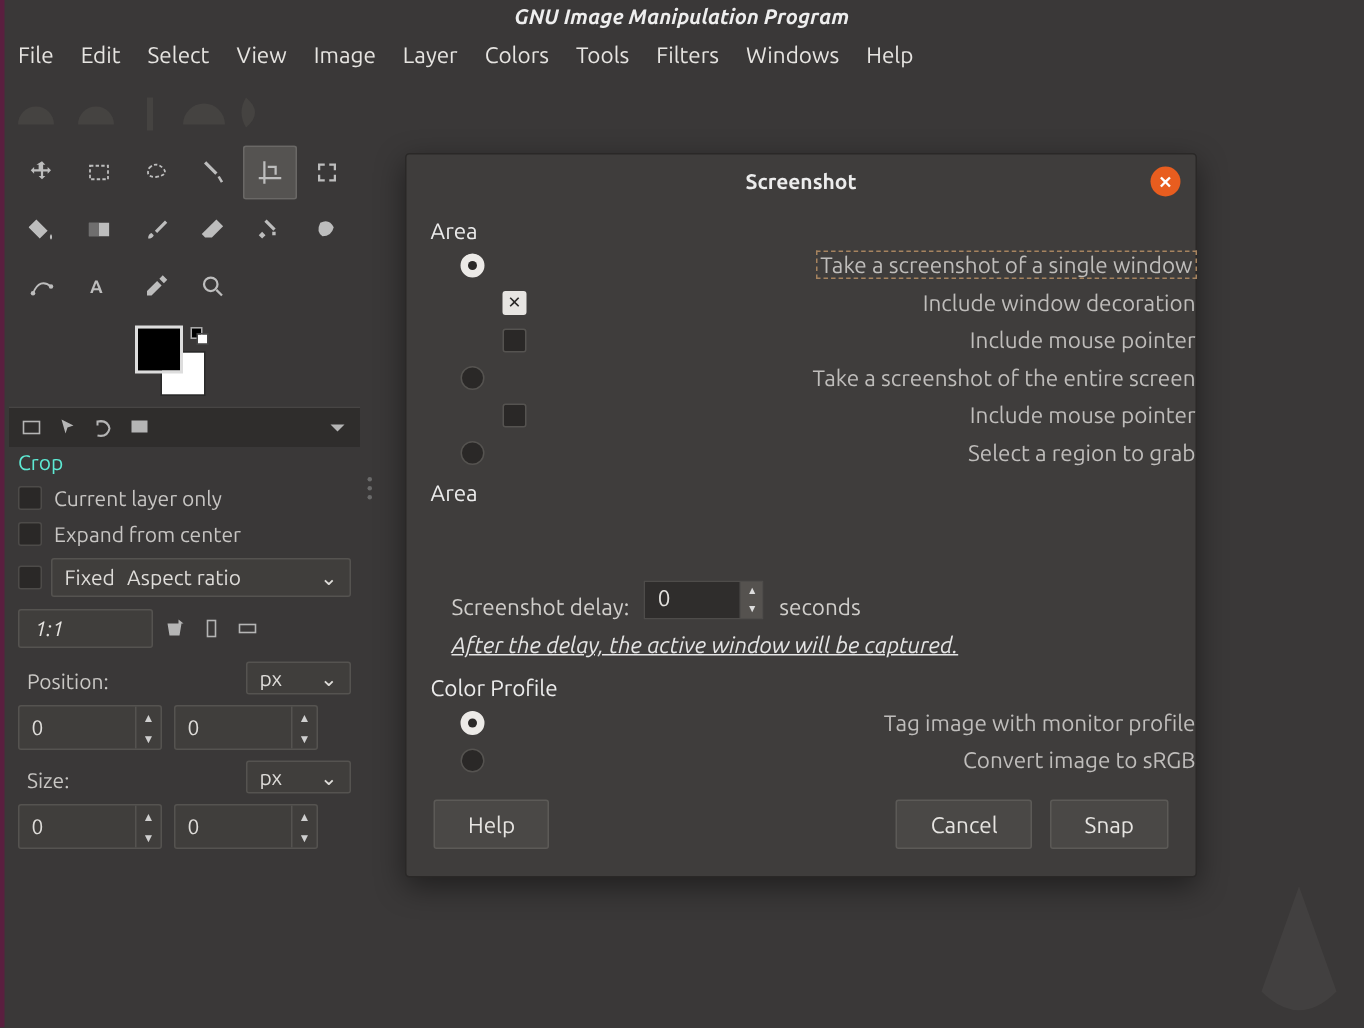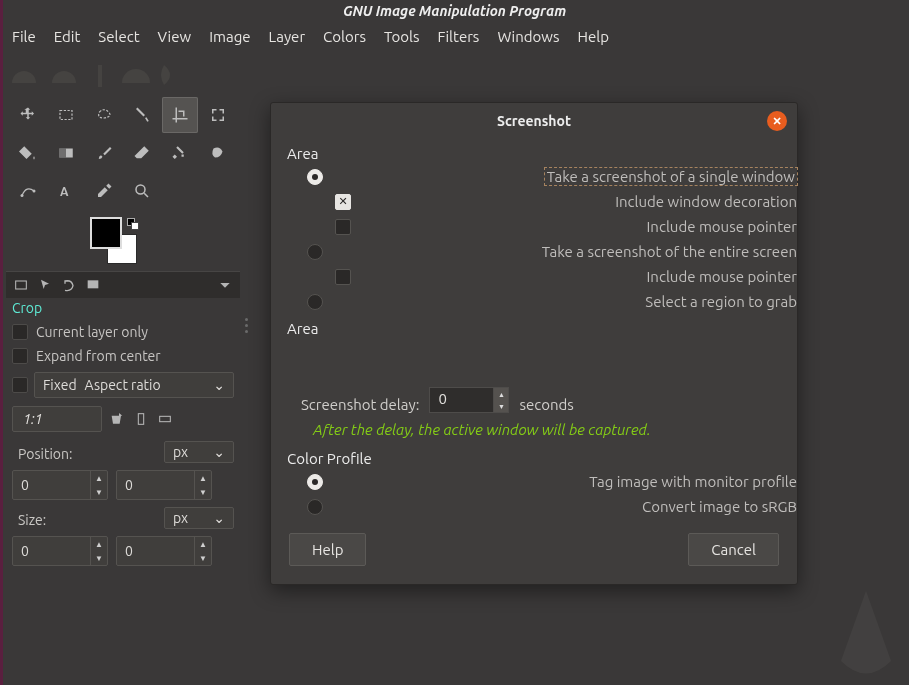--- a/index.html
+++ b/index.html
@@ -188,21 +188,21 @@
 }
 .delay-spin {
   display:flex;
   background:#2f2d2c;
   border:1px solid #4e4c4a;
   width:80px;height:26px;
 }
 .delay-spin .v{flex:1;padding:2px 8px;color:#e2e0dd;}
 .delay-spin .bt{display:flex;flex-direction:column;border-left:1px solid #4e4c4a;}
 .delay-spin .bt div{width:14px;height:12px;font-size:7px;display:flex;align-items:center;justify-content:center;background:#55524f;color:#ddd;}
-.hint { font-style:italic; color:#84cc16; padding:4px 0 6px 42px; font-size:15px;}
+.hint { font-style:italic; color:#e5e5e5; padding:4px 0 6px 30px; font-size:15px;text-decoration:underline;}
 .dlg-btns {
   display:flex;
   gap:12px;
   padding:14px 18px 18px 18px;
 }
 .dlg-btns .sp{flex:1;}
 .btn {
   background:#4a4846;
   border:1px solid #5c5a57;
   border-radius:2px;
@@ -532,18 +532,19 @@
   </div>
   <div class="opt-row">
     <div class="rad"></div>
     <span>Convert image to sRGB</span>
   </div>
 
   <div class="dlg-btns">
     <div class="btn">Help</div>
     <div class="sp"></div>
     <div class="btn">Cancel</div>
+    <div class="btn">Snap</div>
   </div>
 </div>
 
 <svg class="brush-deco" viewBox="0 0 70 90">
   <path d="M35 0 L60 70 Q35 95 10 70 Z" fill="#4b4948"></path>
 </svg>
 
 </body></html>

